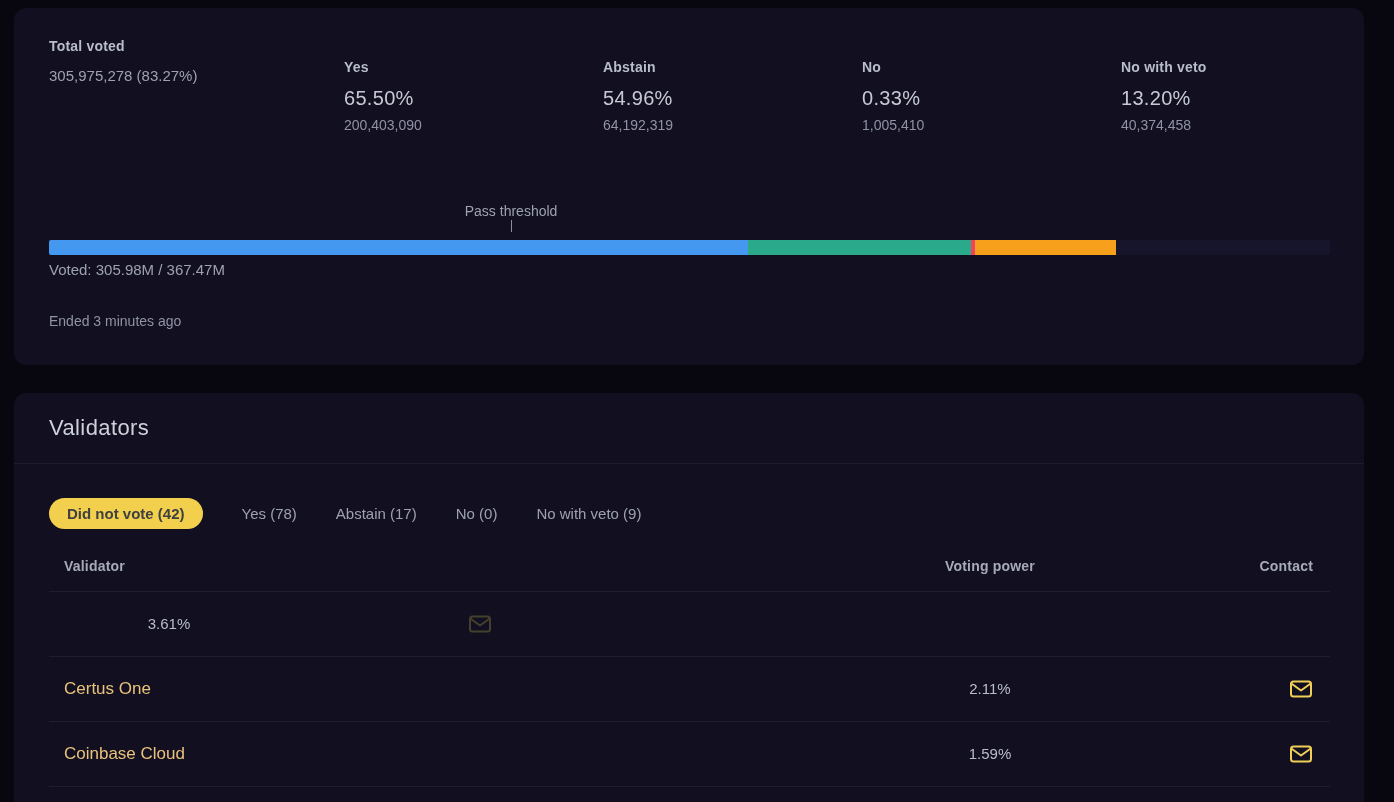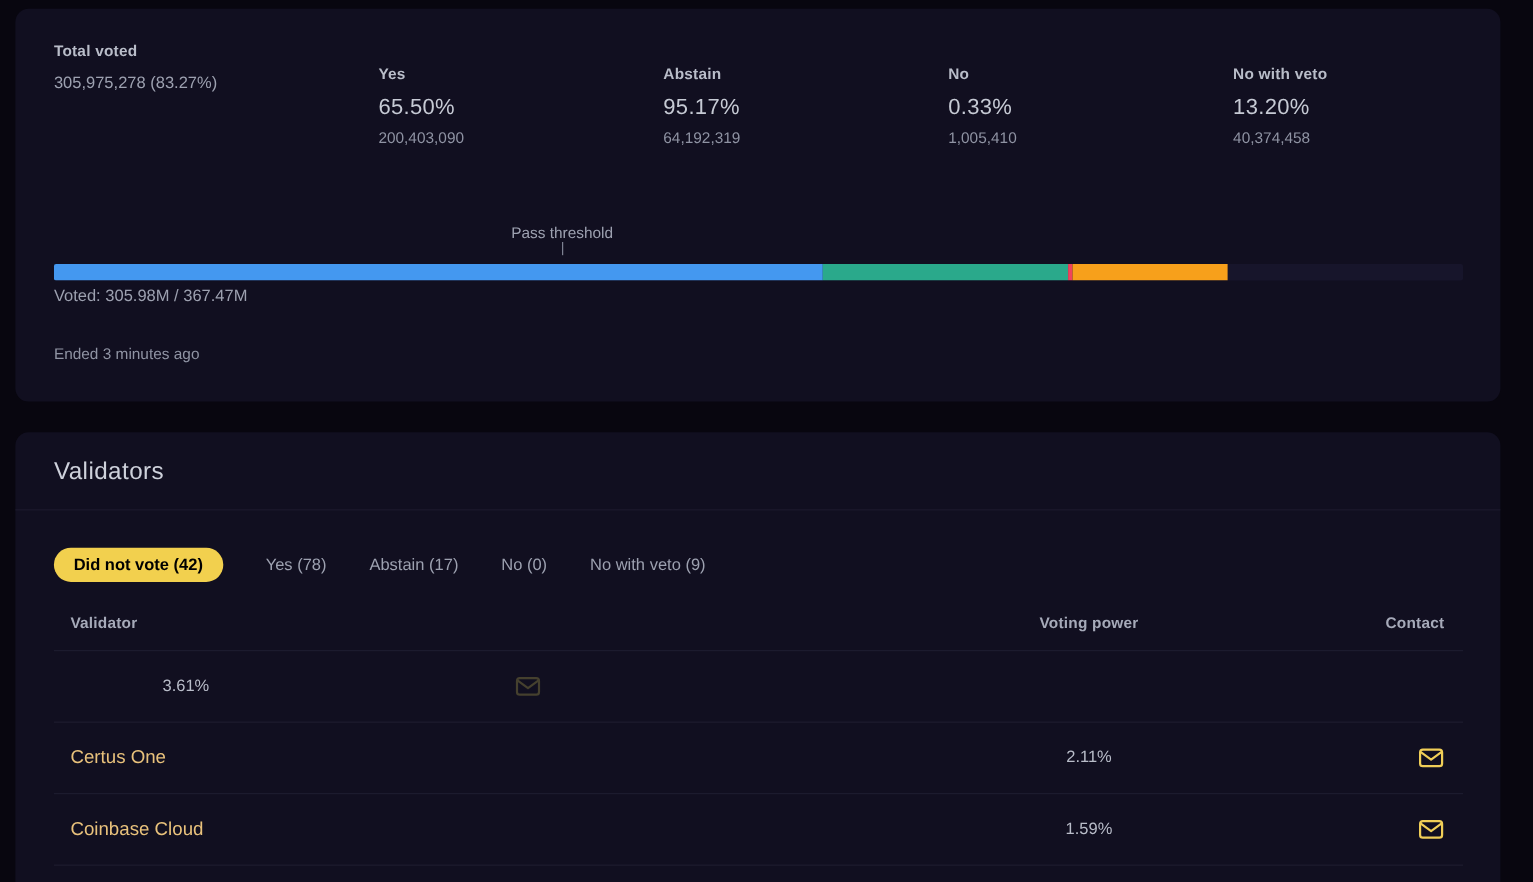--- a/index.html
+++ b/index.html
@@ -49,21 +49,21 @@
   .voted-line { position:absolute; left:35px; top:253px; font-size:15px; color:#9da1b0; }
   .ended-line { position:absolute; left:35px; top:305px; font-size:14px; color:#8f93a3; }
 
   
   .v-title { position:absolute; left:35px; top:22px; font-size:22px; font-weight:500; color:#ced1db; letter-spacing:.4px; }
   .v-divider { position:absolute; left:0; top:70px; width:100%; height:1px; background:#1d1b2e; }
 
   .tabs { position:absolute; left:35px; top:105px; display:flex; align-items:center; gap:39px; }
   .tab { font-size:15px; color:#9da1b0; cursor:pointer; white-space:nowrap; }
   .tab.active {
-    background:#f2d04e; color:#000000; font-weight:700;
+    background:#f2d04e; color:#404040; font-weight:700;
     padding:7px 18px; border-radius:999px;text-align:center;
   }
 
   .table { position:absolute; left:35px; top:148px; width:1281px; }
   .trow { display:flex; align-items:center; height:65px; border-bottom:1px solid #1f1d30; }
   .trow.thead { height:51px; border-bottom:1px solid #1f1d30;align-items:center; }
   .c-name { flex:1; padding-left:15px; }
   .c-vp { width:240px; text-align:center; }
   .c-contact { width:120px; margin-left:100px; text-align:right; padding-right:17px; }
   .thead .c-name, .thead .c-vp, .thead .c-contact { font-size:14px; font-weight:700; color:#a6aab9; letter-spacing:.2px; }
@@ -84,21 +84,21 @@
     <div class="val">305,975,278 (83.27%)</div>
   </div>
 
   <div class="opt-col">
     <div class="lbl">Yes</div>
     <div class="pct">65.50%</div>
     <div class="amt">200,403,090</div>
   </div>
   <div class="opt-col">
     <div class="lbl">Abstain</div>
-    <div class="pct">95.17%</div>
+    <div class="pct">54.96%</div>
     <div class="amt">64,192,319</div>
   </div>
   <div class="opt-col">
     <div class="lbl">No</div>
     <div class="pct">0.33%</div>
     <div class="amt">1,005,410</div>
   </div>
   <div class="opt-col">
     <div class="lbl">No with veto</div>
     <div class="pct">13.20%</div>

